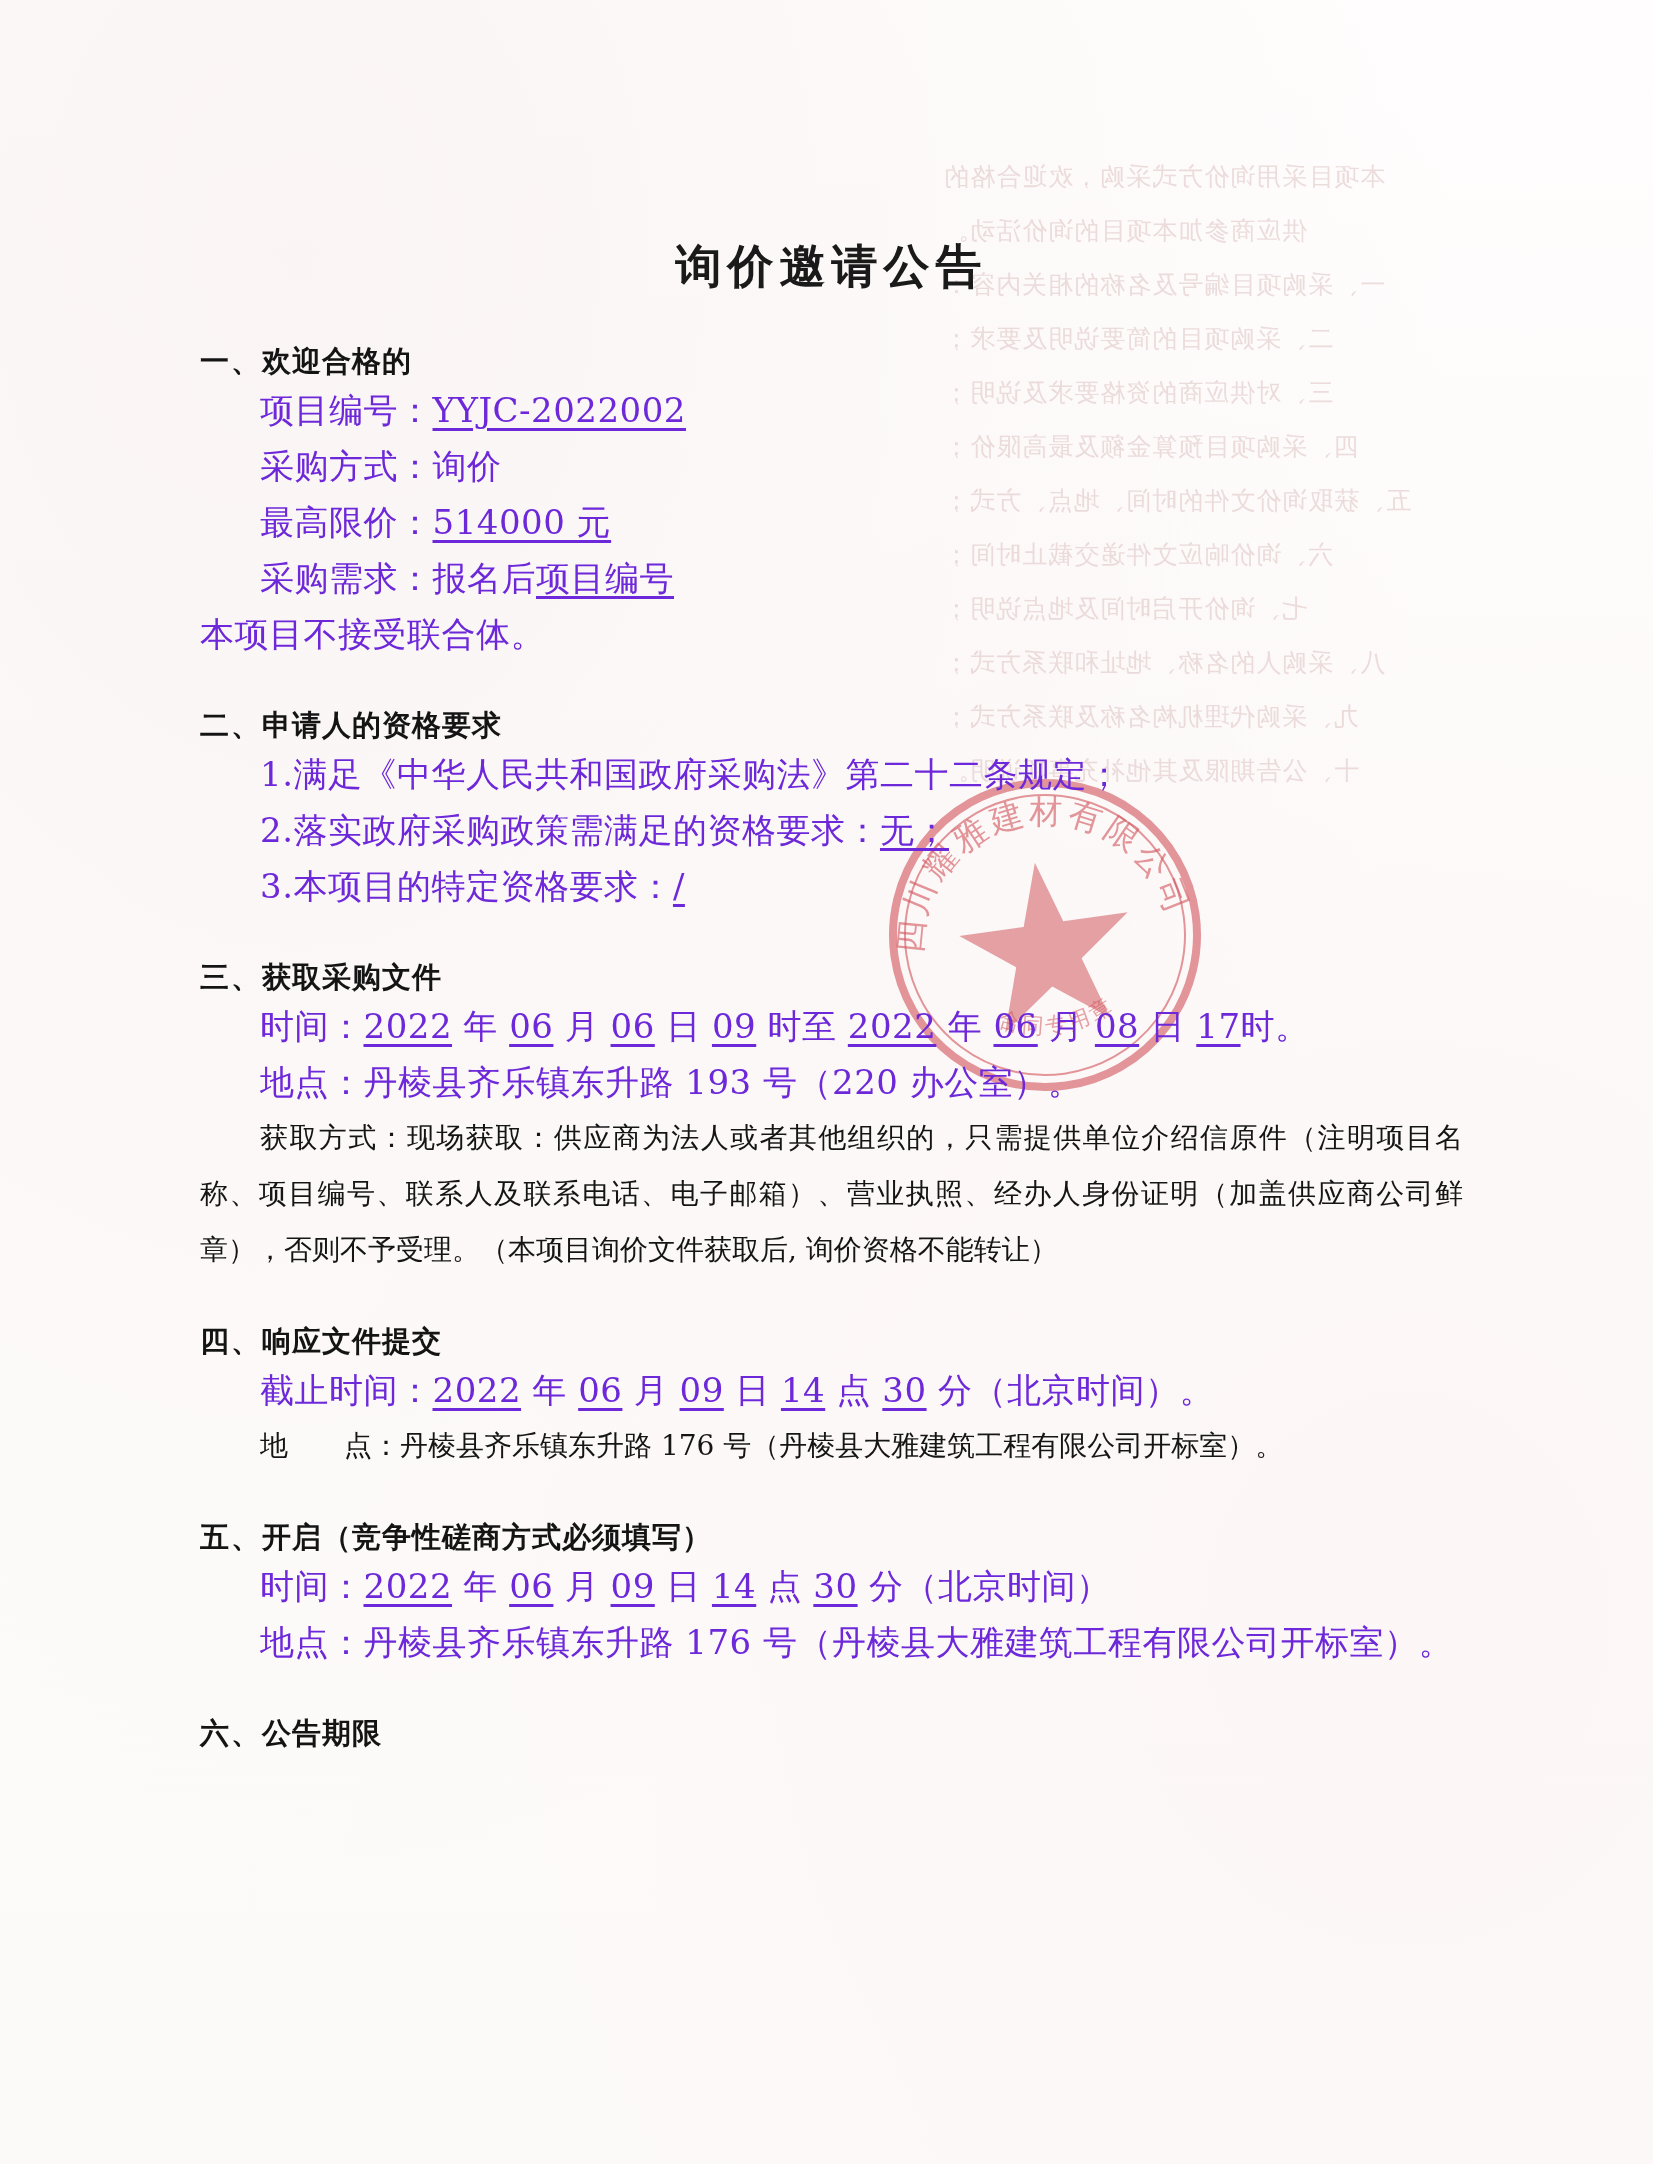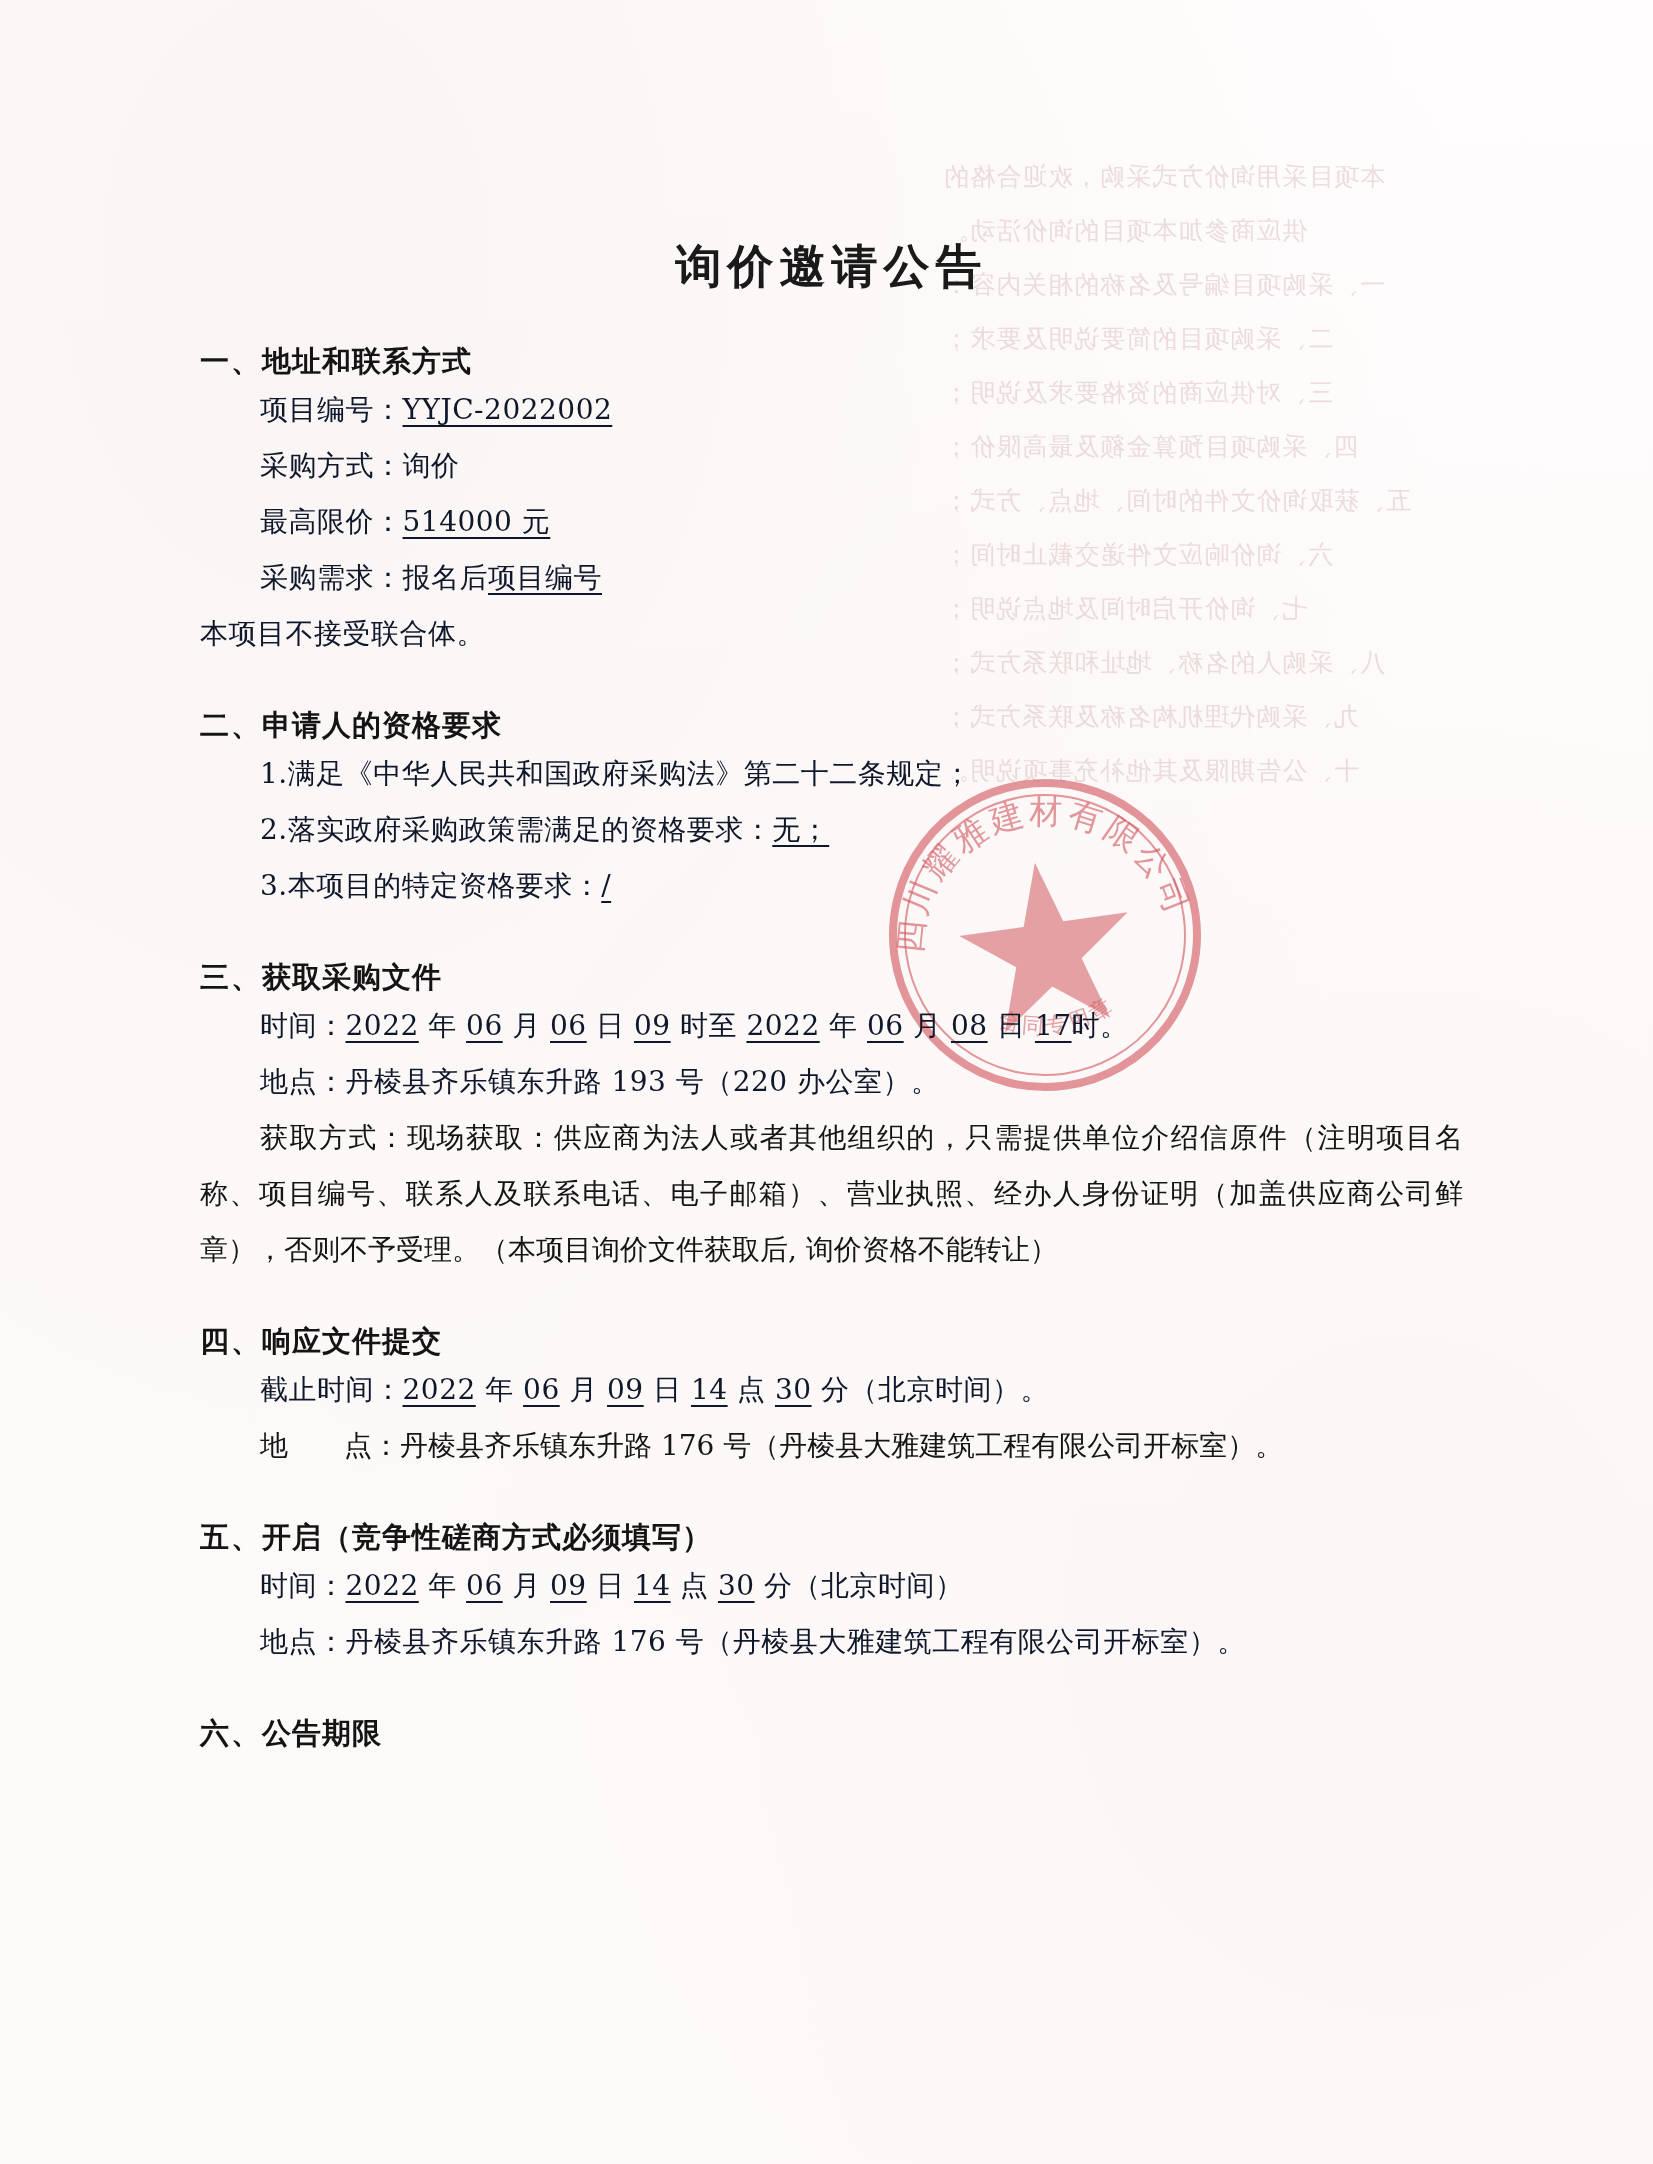--- a/index.html
+++ b/index.html
@@ -78,23 +78,23 @@
     font-size: 29px;
     font-weight: bold;
     margin-top: 44px;
     color: #141414;
     letter-spacing: 1px;
     font-family: "DejaVu Sans", "Liberation Sans", sans-serif;
   }
   .section-head .num { letter-spacing: 2px; }
 
   .line {
-    font-size: 28px;
+    font-size: 34px;
     line-height: 56px;
-    color: #0f172a;
+    color: #6d28d9;
     letter-spacing: 0.5px;
   }
   .indent1 { padding-left: 60px; }
 
   .u { text-decoration: underline; text-underline-offset: 6px; }
   .mono { font-family: "DejaVu Serif", "Liberation Serif", serif; }
 
   .para {
     font-size: 28px;
     line-height: 56px;
@@ -137,21 +137,21 @@
     <text fill="#d2575f" fill-opacity="0.55" font-size="22" font-family="DejaVu Sans, Liberation Sans, sans-serif" letter-spacing="3">
       <textPath href="#sealBotArc" startOffset="50%" text-anchor="middle">合同专用章</textPath>
     </text>
   </svg>
 
   <div class="content">
 
     <div class="doc-title">询价邀请公告</div>
 
     <div class="section-head">
-      <span class="num">一、</span><span>地址和联系方式</span>
+      <span class="num">一、</span><span>欢迎合格的</span>
     </div>
 
     <div class="line indent1">
       <span>项目编号：</span><span class="u mono">YYJC-2022002</span>
     </div>
 
 
     <div class="line indent1">
       <span>采购方式：</span><span>询价</span>
     </div>

